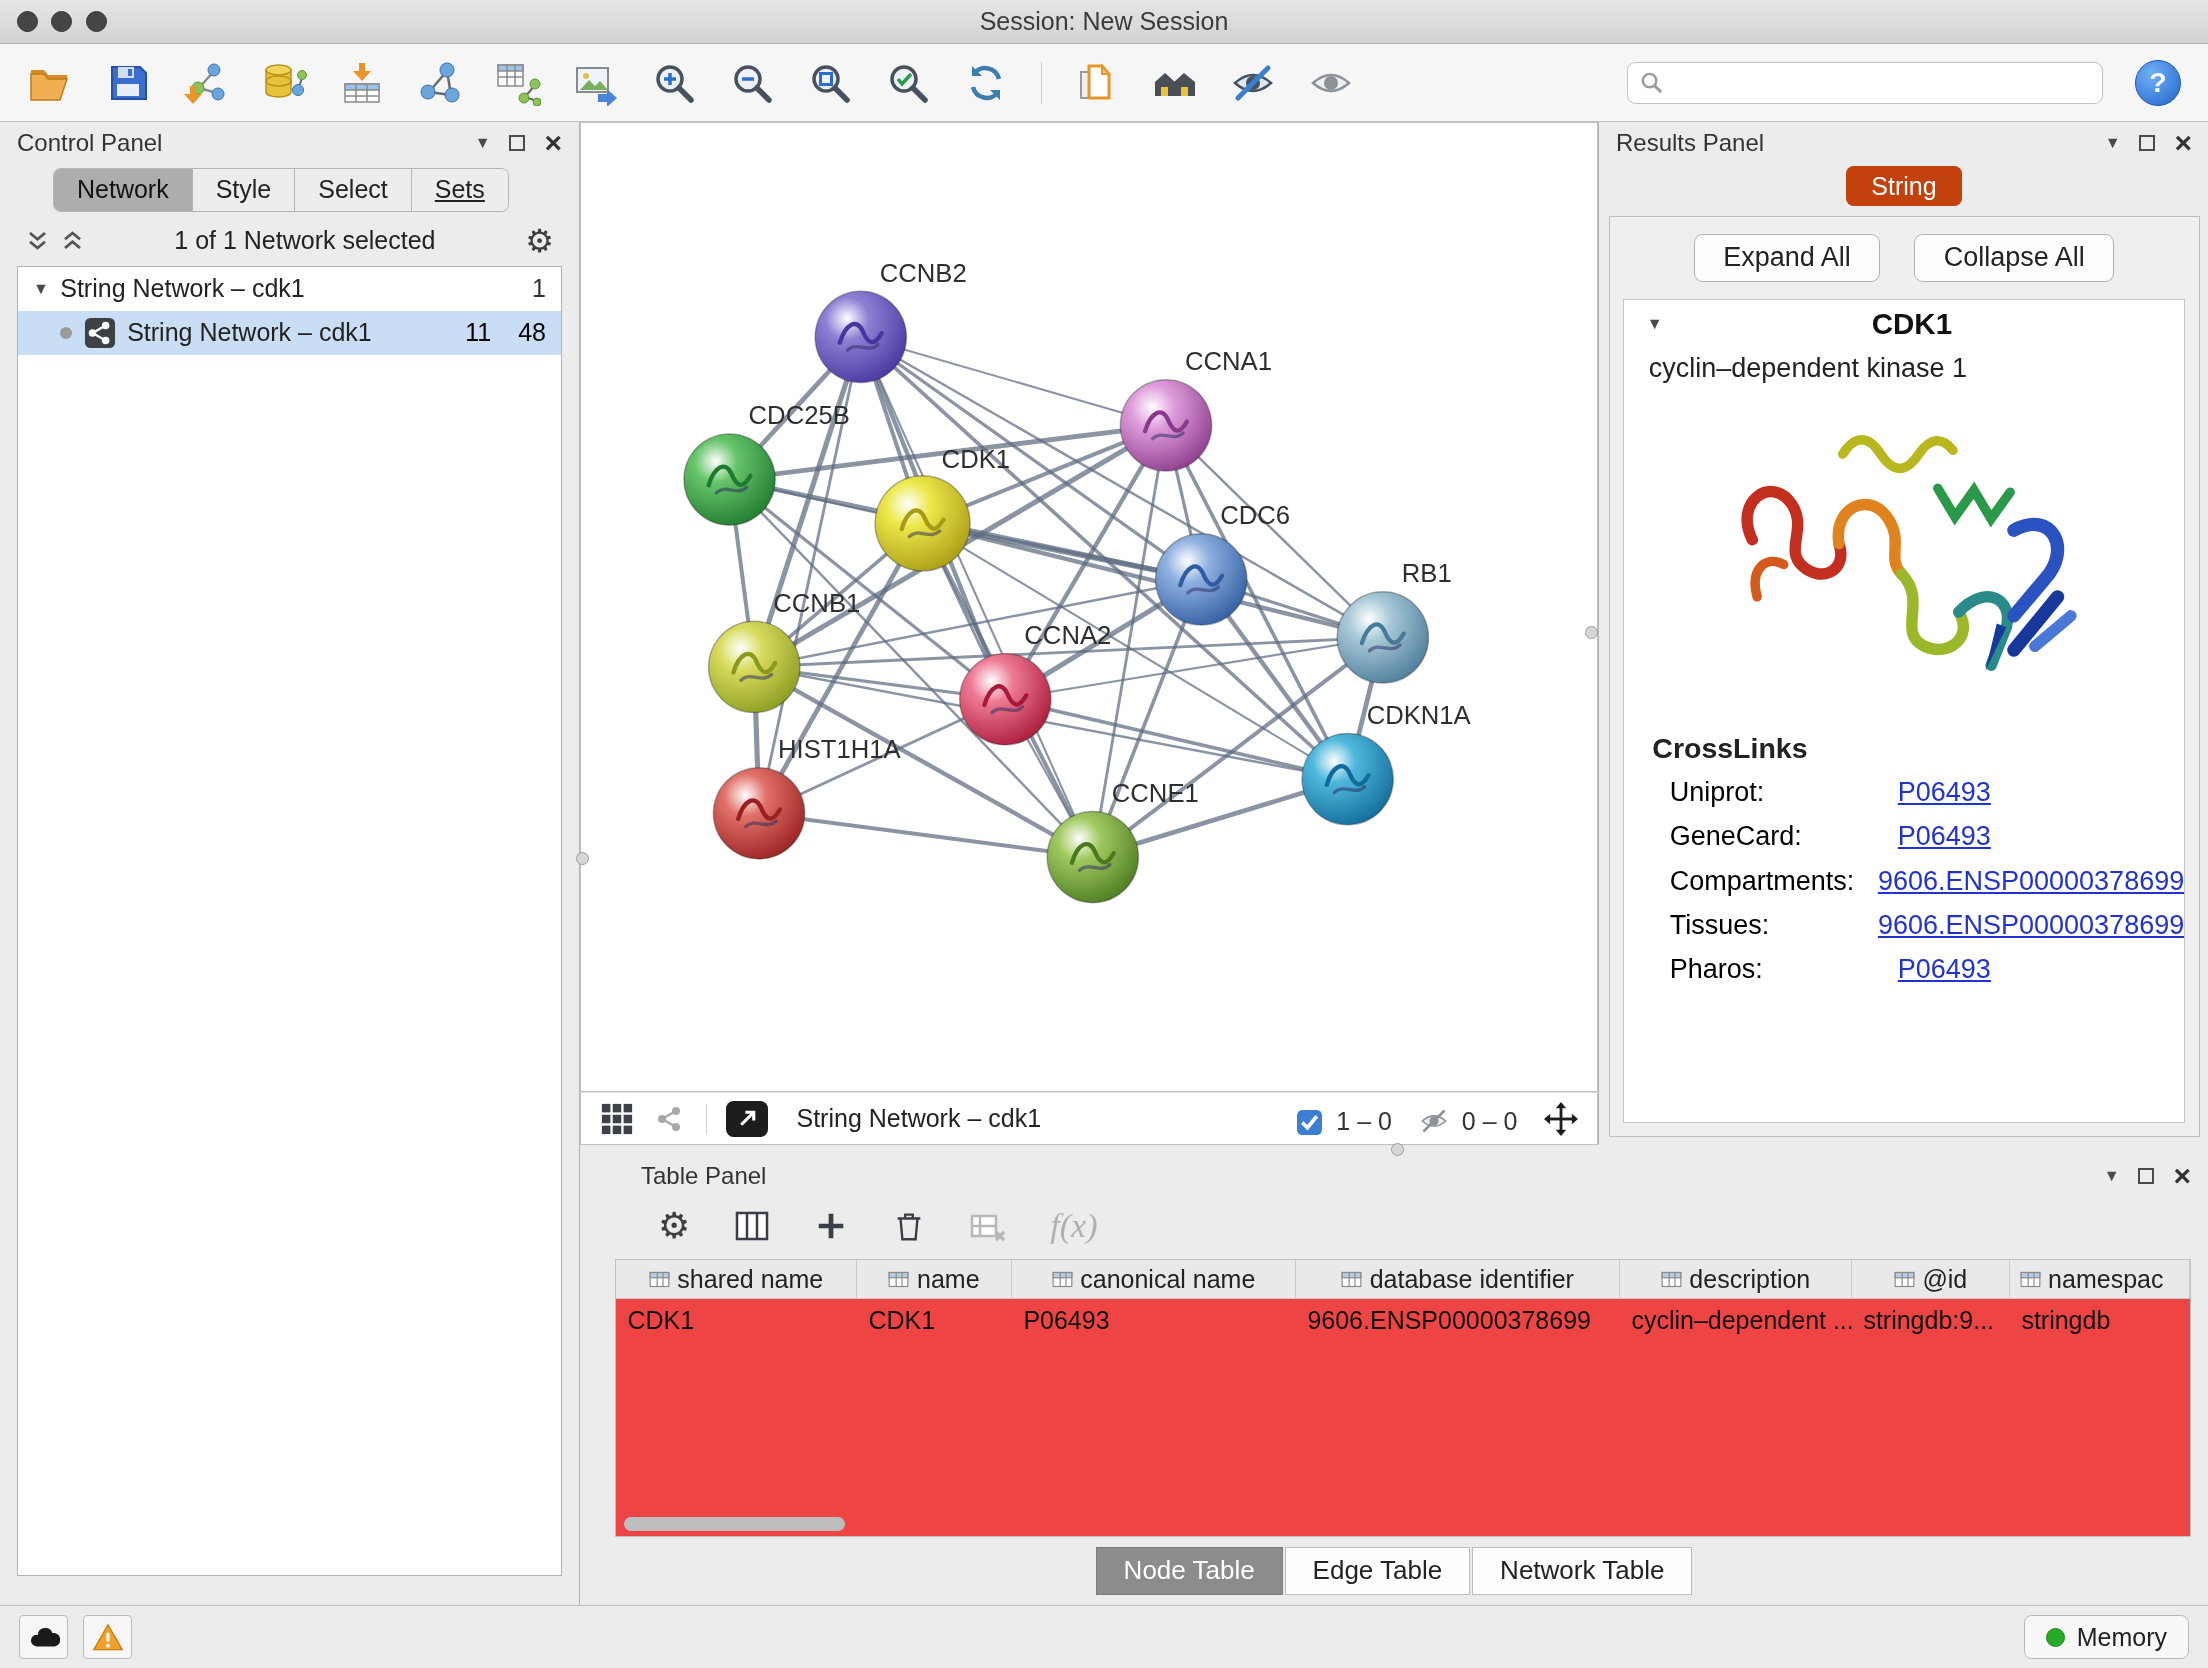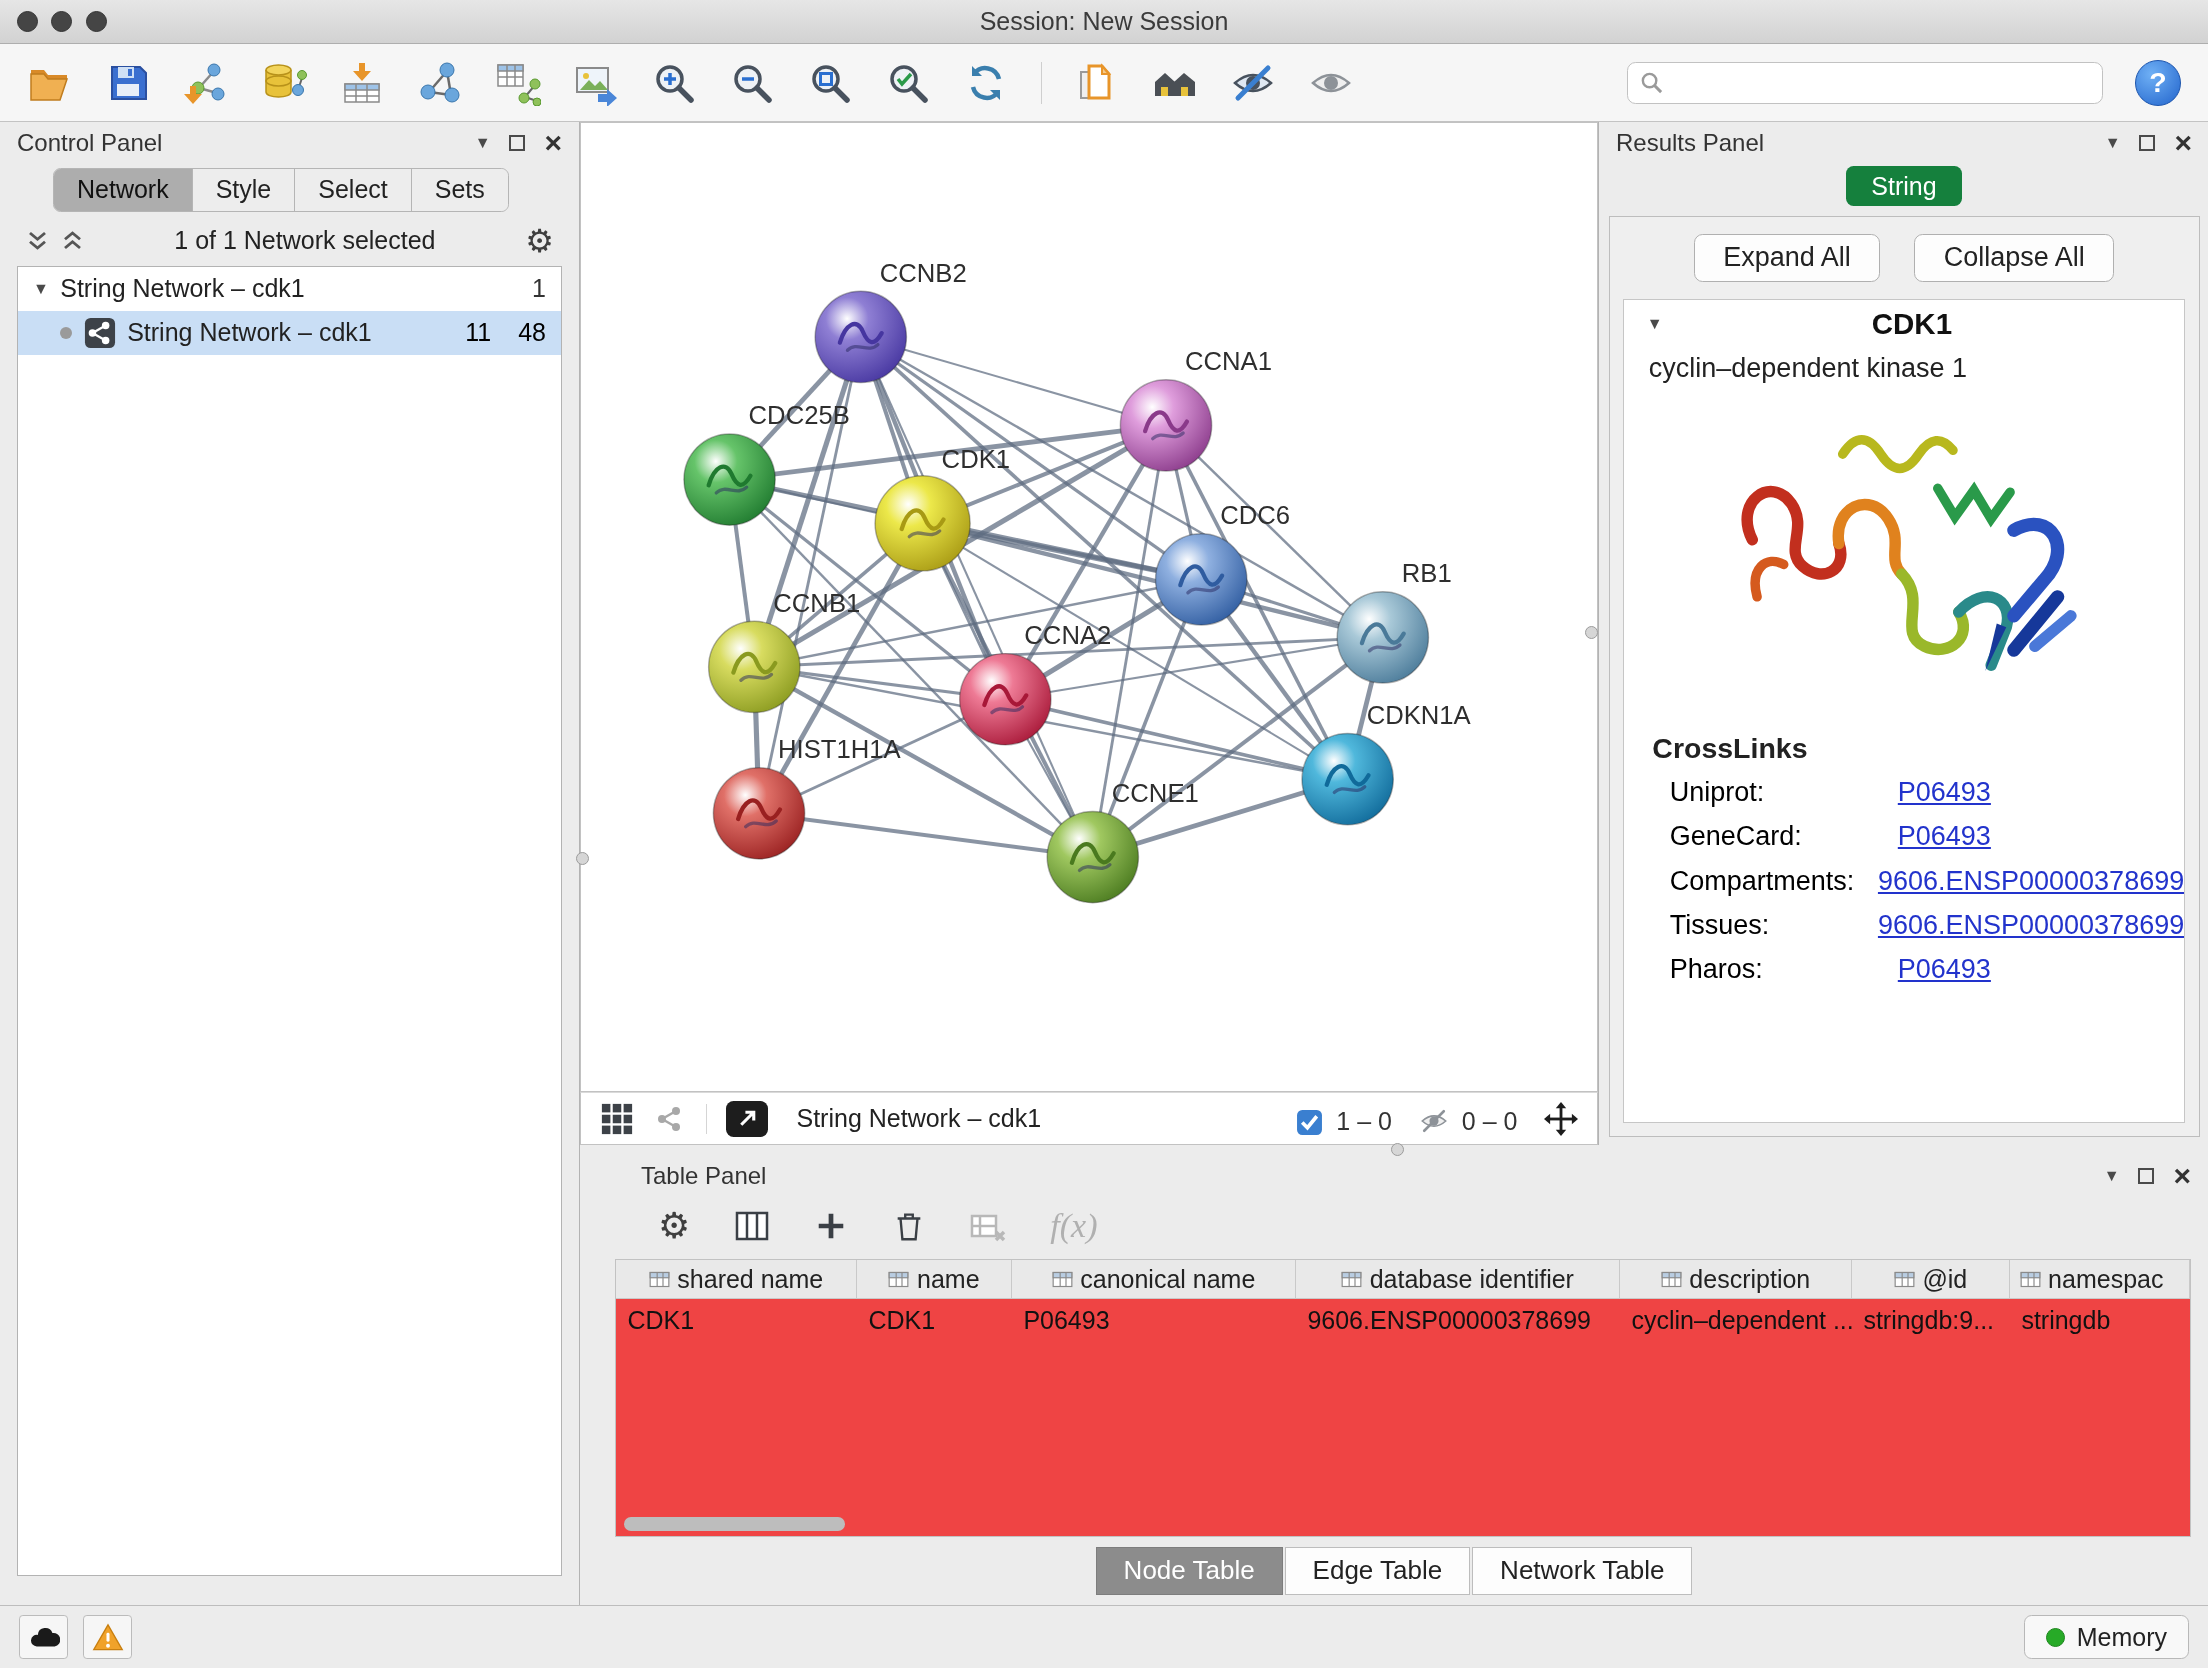--- a/index.html
+++ b/index.html
@@ -45,21 +45,21 @@
   .tri { font-size:16px; color:#4a4a4a; line-height:1; }
   .floaticon { width:16px; height:16px; border:2.4px solid #4a4a4a; display:inline-block; }
   .closeicon { font-size:30px; font-weight:bold; color:#333; line-height:0.8; }
   
   .control-panel {
     position:absolute; left:0; top:122px; width:580px; height:1484px;
     background:#ececec; border-right:1px solid #b3b3b3; display:flex; flex-direction:column;
   }
   .cp-tabs { display:flex; margin:3.8px 0 5.7px 53px; border:1px solid #b5b5b5; border-radius:7.6px; overflow:hidden; width:fit-content; background:#e3e3e3; }
   .cp-tab { font-size:25px; padding:6.7px 23px; border-right:1px solid #b5b5b5; color:#222; background:#ededed; }
-  .cp-tab:last-child { border-right:none; }
+  .cp-tab:last-child { border-right:none;text-decoration:underline; }
   .cp-tab.sel { background:#adadad; color:#111; }
   .tree-header { height:46px; display:flex; align-items:center; padding:0 25px; gap:9.5px; }
   .tree-header .summary { flex:1; text-align:center; font-size:25px; color:#222; }
   .gear { font-size:32px; color:#3f3f3f; line-height:1; }
   .net-list { flex:1; margin:1.9px 17px 30px 17px; background:#fff; border:1px solid #b3b3b3; overflow:hidden; }
   .tree-row { height:44px; display:flex; align-items:center; font-size:25px; gap:11.4px; padding:0 15px; }
   .tree-row .count { margin-left:auto; color:#333; }
   .tree-row.selected { background:#c9def5; padding-left:42px; }
   .bullet { width:12.4px; height:12.4px; border-radius:50%; background:#9a9a9a; flex:none; }
   .counts { margin-left:auto; display:flex; gap:27px; color:#000000; }
@@ -76,21 +76,21 @@
   .nb-title { font-size:25px; color:#222; margin-left:9.5px; }
   .nb-right { margin-left:auto; display:flex; align-items:flex-end; gap:13.3px; }
   .nb-count { font-size:25px; color:#333; margin-right:13.3px; }
   .vsep { width:1px; height:30px; background:#d5d5d5; }
   
   .results-panel {
     position:absolute; left:1598px; top:122px; width:611px; height:1023px;
     background:#ececec; border-left:1px solid #b3b3b3; display:flex; flex-direction:column;
   }
   .string-badge-row { display:flex; justify-content:center; margin:1.9px 0 9.5px 0; }
-  .string-badge { background:#15803d; color:#fff; font-size:25px; padding:5.7px 25px; border-radius:7.6px; }
+  .string-badge { background:#c2410c; color:#fff; font-size:25px; padding:5.7px 25px; border-radius:7.6px; }
   .rp-card { flex:1; margin:0 9.5px 7.6px 9.5px; background:#efefef; border:1px solid #bdbdbd; position:relative; }
   .rp-buttons { display:flex; justify-content:center; gap:34px; padding:17px 0 13.3px 0; }
   .rp-btn { background:#fdfdfd; border:1px solid #b0b0b0; border-radius:8.6px; font-size:27px; padding:7.6px 28.5px; color:#222; }
   .rp-inner { position:absolute; left:13.3px; right:13.3px; top:82px; bottom:13.3px; background:#fff; border:1px solid #c6c6c6; overflow:hidden; }
   .rp-prot-header { height:49px; display:flex; align-items:center; padding:0 23px; }
   .rp-prot-header .name { flex:1; text-align:center; font-size:29.5px; font-weight:bold; color:#111; }
   .rp-desc { font-size:27px; color:#222; padding:3.8px 0 0 25px; }
   .protein-img { display:block; margin:13.3px auto 5.7px auto; }
   .crosslinks-title { font-size:28.5px; font-weight:bold; padding:15px 0 5.7px 28.5px; }
   .cl-row { display:flex; font-size:27px; padding:6.7px 0 6.7px 46px; }

